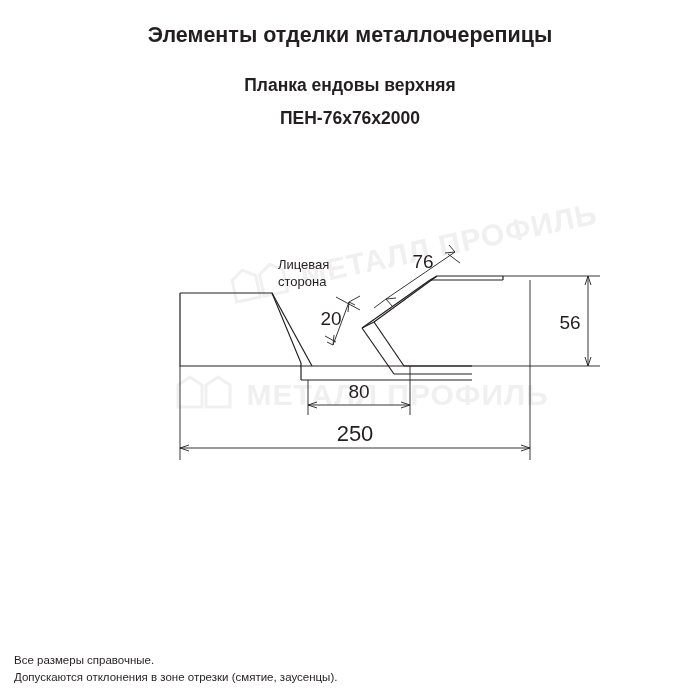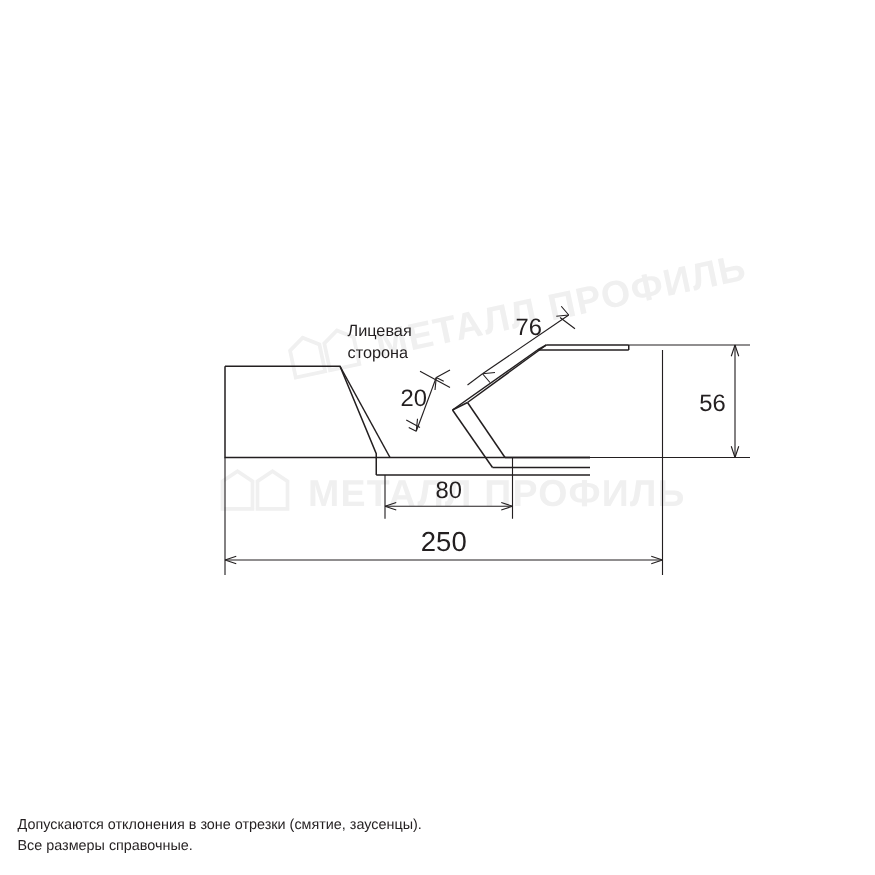--- a/index.html
+++ b/index.html
@@ -108,20 +108,25 @@
   <div class="wm wm2">
     <span class="wm-logo">
       <svg width="56" height="34" viewBox="0 0 56 34" aria-hidden="true">
         <path d="M2 32 L2 10 L14 2 L26 10 L26 32 Z" fill="none" stroke="#f0f0f0" stroke-width="3"></path>
         <path d="M30 32 L30 10 L42 2 L54 10 L54 32 Z" fill="none" stroke="#f0f0f0" stroke-width="3"></path>
       </svg>
     </span>
     <span class="wm-text">МЕТАЛЛ ПРОФИЛЬ</span>
   </div>
 
+  <div class="titles">
+    <div class="title-main">Элементы отделки металлочерепицы</div>
+    <div class="title-sub">Планка ендовы верхняя</div>
+    <div class="title-code">ПЕН-76х76х2000</div>
+  </div>
 
   <div class="drawing">
     <svg width="700" height="340" viewBox="0 0 700 340">
       <g fill="none" stroke="#231f20" stroke-width="1.2" stroke-linejoin="miter" stroke-linecap="butt">
 
         <path d="M180 123 L272 123 L301 193 L301 196 L308 196 L308 196"></path>
         <path d="M180 123 L180 196 L301 196"></path>
 
         <path d="M272 123 L312 196"></path>
 
@@ -187,17 +192,17 @@
         <text x="570" y="159" font-size="19" text-anchor="middle">56</text>
         <text x="423" y="98" font-size="19" text-anchor="middle">76</text>
         <text x="331" y="155" font-size="19" text-anchor="middle">20</text>
         <text x="278" y="99" font-size="13">Лицевая</text>
         <text x="278" y="116" font-size="13">сторона</text>
       </g>
     </svg>
   </div>
 
   <div class="footer">
+    <div>Все размеры справочные.</div>
     <div>Допускаются отклонения в зоне отрезки (смятие, заусенцы).</div>
-    <div>Все размеры справочные.</div>
   </div>
 
 </div>
 
 </body></html>

